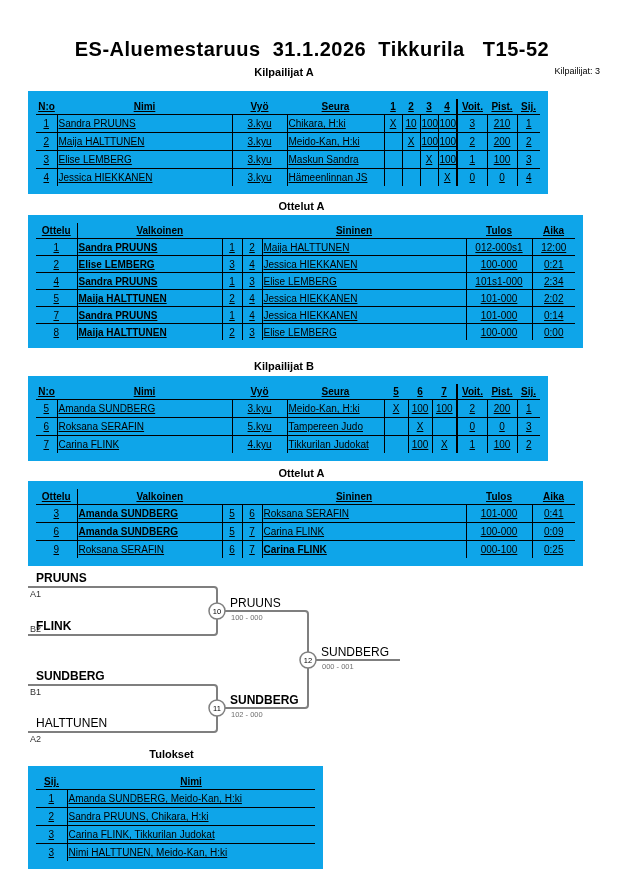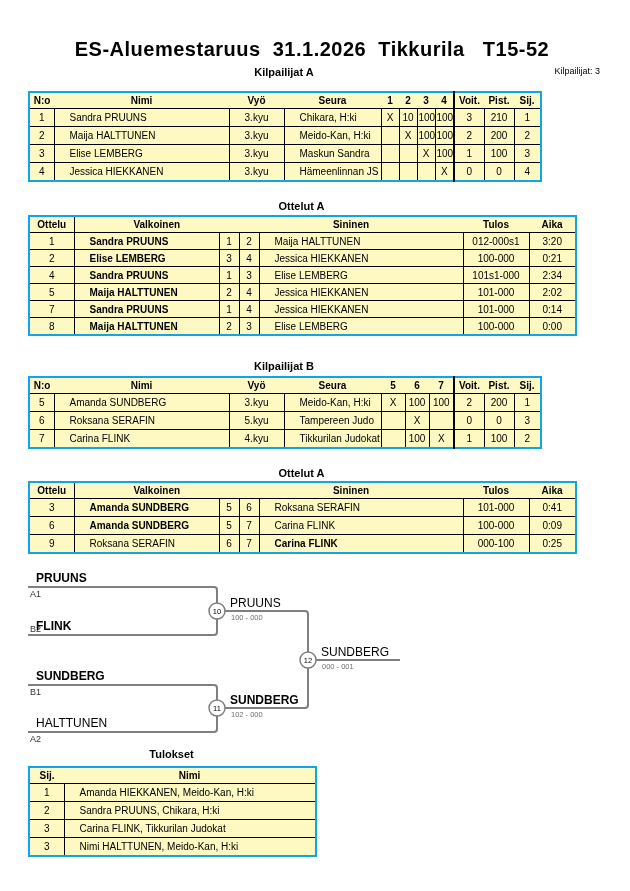--- a/index.html
+++ b/index.html
@@ -9,31 +9,31 @@
   }
   .abs{position:absolute;}
   .page-title{
     left:0;top:38px;width:624px;text-align:center;
     font-size:20px;font-weight:bold;white-space:pre;letter-spacing:0.5px;
   }
   .comp-count{top:66px;right:30px;font-size:9px;}
   .sec-title{font-weight:bold;font-size:11px;text-align:center;}
 
   table{border-collapse:collapse;table-layout:fixed;}
-  table.grid{border:2px solid #0ea5e9;background:#fef9c3;}
+  table.grid{border:8px solid #0ea5e9;background:#0ea5e9;text-decoration:underline;}
   .grid th{
     border:none;border-bottom:1px solid #000;
     font-size:10px;font-weight:bold;height:15px;padding:0 1px;
     white-space:nowrap;overflow:hidden;text-align:center;
   }
   .grid td{
     border:1px solid #000;font-size:10px;height:17px;padding:0 1px;
     white-space:nowrap;overflow:hidden;text-align:center;
   }
-  .grid .L{text-align:left;padding:0 15px;}
+  .grid .L{text-align:left;padding:0 1px;}
   .grid .thick{border-left:2px solid #000 !important;}
   .grid th.hdiv{border-right:1px solid #000;}
   .grid .W{font-weight:bold;}
   .mrow td{height:16px;}
 
   
   .bracket{left:0;top:570px;width:630px;height:185px;}
   .bracket svg{position:absolute;left:0;top:0;}
   .bline{fill:none;stroke:#7f7f7f;stroke-width:2;}
   .bcircle{fill:#ffffff;stroke:#7f7f7f;stroke-width:1.5;}
@@ -152,21 +152,21 @@
     <th>Tulos</th>
     <th>Aika</th>
   </tr>
   <tr class="mrow">
     <td>1</td>
     <td class="L W">Sandra PRUUNS</td>
     <td>1</td>
     <td>2</td>
     <td class="L">Maija HALTTUNEN</td>
     <td>012-000s1</td>
-    <td>3:20</td>
+    <td>12:00</td>
   </tr>
   <tr class="mrow">
     <td>2</td>
     <td class="L W">Elise LEMBERG</td>
     <td>3</td>
     <td>4</td>
     <td class="L">Jessica HIEKKANEN</td>
     <td>100-000</td>
     <td>0:21</td>
   </tr>
@@ -363,21 +363,21 @@
       <col style="width:35px">
       <col style="width:252px">
     </colgroup>
   <tbody>
       <tr>
     <th>Sij.</th>
     <th>Nimi</th>
   </tr>
   <tr>
     <td>1</td>
-    <td class="L">Amanda HIEKKANEN, Meido-Kan, H:ki</td>
+    <td class="L">Amanda SUNDBERG, Meido-Kan, H:ki</td>
   </tr>
   <tr>
     <td>2</td>
     <td class="L">Sandra PRUUNS, Chikara, H:ki</td>
   </tr>
   <tr>
     <td>3</td>
     <td class="L">Carina FLINK, Tikkurilan Judokat</td>
   </tr>
   <tr>

